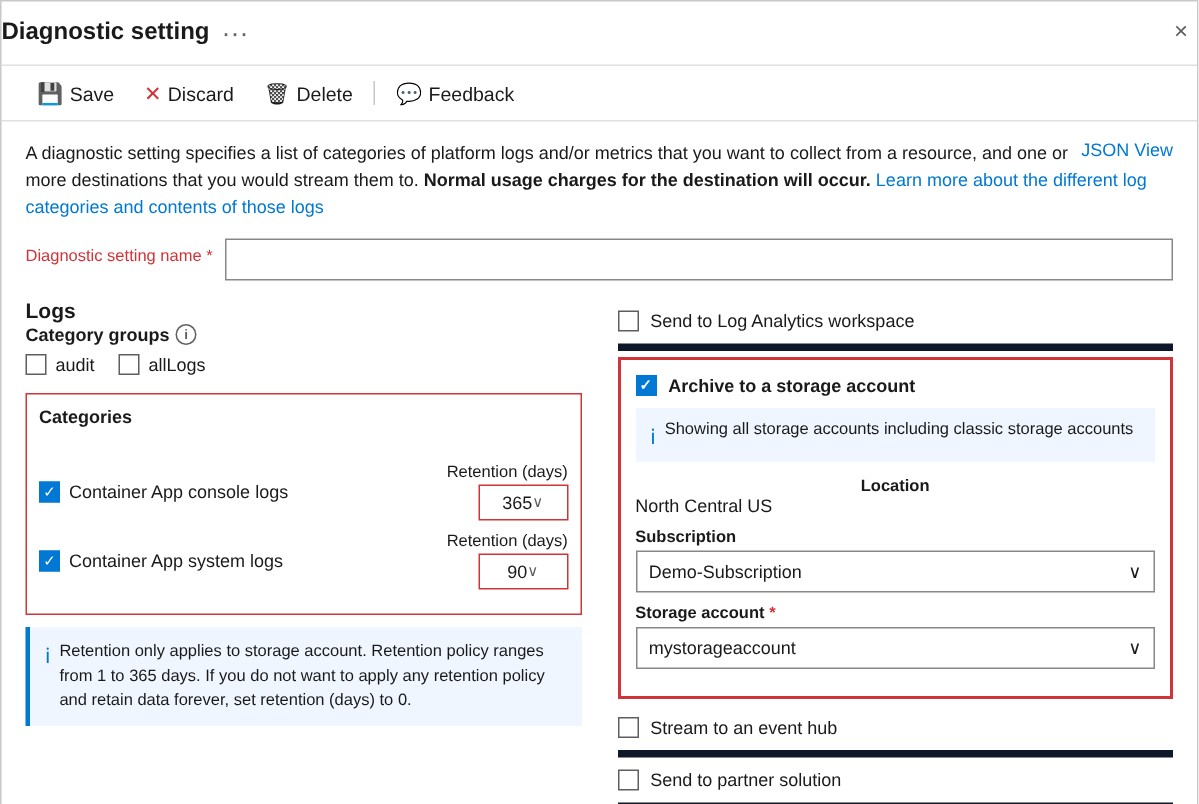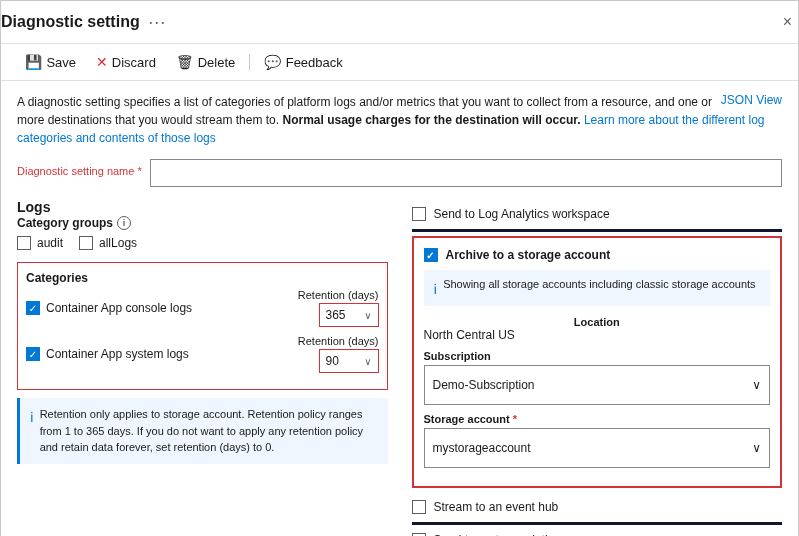--- a/index.html
+++ b/index.html
@@ -24,42 +24,42 @@
     .section-title { font-size: 14px; font-weight: 600; margin-bottom: 1px; }
     .field-label { font-size: 11px; margin-bottom: 4px; }
     .field-label span { color: #d13438; }
     .category-groups { margin-bottom: 12px; }
     .category-groups-title { font-size: 12px; font-weight: 600; margin-bottom: 6px; display: flex; align-items: center; gap: 4px; }
     .info-circle { display: inline-flex; align-items: center; justify-content: center; width: 14px; height: 14px; border-radius: 50%; border: 1px solid #605e5c; color: #605e5c; font-size: 9px; cursor: pointer; }
     .checkbox-row { display: flex; align-items: center; gap: 16px; margin-bottom: 4px; }
     .checkbox-item { display: flex; align-items: center; gap: 6px; font-size: 12px; cursor: pointer; }
     .checkbox { width: 14px; height: 14px; border: 1px solid #605e5c; background: #fff; display: inline-block; flex-shrink: 0; }
     .categories-box { border: 1px solid #d13438; padding: 8px; margin-bottom: 8px; }
-    .categories-title { font-size: 12px; font-weight: 600; margin-bottom: 4px; }
+    .categories-title { font-size: 12px; font-weight: 600; margin-bottom: 24px; }
     .category-row { display: flex; align-items: center; justify-content: space-between; margin-bottom: 8px; }
     .category-row-left { display: flex; align-items: center; gap: 6px; font-size: 12px; }
     .checkbox-checked { width: 14px; height: 14px; background: #0078d4; border: 1px solid #0078d4; display: inline-flex; align-items: center; justify-content: center; flex-shrink: 0; }
     .checkbox-checked::after { content: '✓'; color: #fff; font-size: 10px; }
     .retention-label { font-size: 11px; color: #1a1a1a; margin-left: 42px; }
-    .retention-input { width: 60px; border: 1px solid #d13438; padding: 2px 6px; font-size: 12px; height: 24px; display: flex; align-items: center; justify-content: space-between; background: #fff; }
+    .retention-input { width: 60px; border: 1px solid #d13438; padding: 2px 6px; font-size: 12px; height: 24px; display: flex; align-items: center; justify-content: center; background: #fff; }
     .retention-val { font-size: 12px; }
     .chevron-down { font-size: 10px; color: #605e5c; }
     .info-box { background: #f0f6ff; border-left: 3px solid #0078d4; padding: 8px 10px; font-size: 11px; color: #1a1a1a; line-height: 1.5; margin-top: 6px; display: flex; gap: 6px; }
     .info-icon { color: #0078d4; font-size: 14px; flex-shrink: 0; margin-top: 1px; }
     .dest-title { font-size: 14px; font-weight: 600; margin-bottom: 10px; }
-    .dest-row { display: flex; align-items: center; gap: 8px; padding: 8px 0; border-bottom: 3px solid #0f172a; font-size: 12px; }
+    .dest-row { display: flex; align-items: center; gap: 8px; padding: 8px 0; border-bottom: 5px solid #0f172a; font-size: 12px; }
     .archive-box { border: 2px solid #d13438; padding: 10px; margin: 4px 0; }
     .archive-header { display: flex; align-items: center; gap: 8px; font-size: 12px; font-weight: 600; margin-bottom: 8px; }
     .storage-info-box { background: #f0f6ff; padding: 8px 10px; font-size: 11px; color: #1a1a1a; display: flex; gap: 6px; margin-bottom: 10px; }
     .location-row { margin-bottom: 8px; }
     .location-label { font-size: 11px; font-weight: 600; color: #1a1a1a; text-align: center; }
     .location-value { font-size: 12px; color: #1a1a1a; }
     .dropdown-field { margin-bottom: 8px; }
     .dropdown-label { font-size: 11px; font-weight: 600; margin-bottom: 3px; }
-    .dropdown-select { width: 100%; border: 1px solid #8a8886; padding: 4px 8px; font-size: 12px; height: 40px; display: flex; align-items: center; justify-content: space-between; background: #fff; cursor: pointer; }
+    .dropdown-select { width: 100%; border: 1px solid #8a8886; padding: 4px 8px; font-size: 12px; height: 28px; display: flex; align-items: center; justify-content: space-between; background: #fff; cursor: pointer; }
     .diag-input { border: 1px solid #8a8886; height: 28px; padding: 0 8px; font-size: 12px; flex: 1; outline: none; }
   </style>
 </head>
 <body>
 
 <div class="dialog">
 
   <div class="title-bar">
     <div class="title-left">
       <span class="title-text">Diagnostic setting</span>

